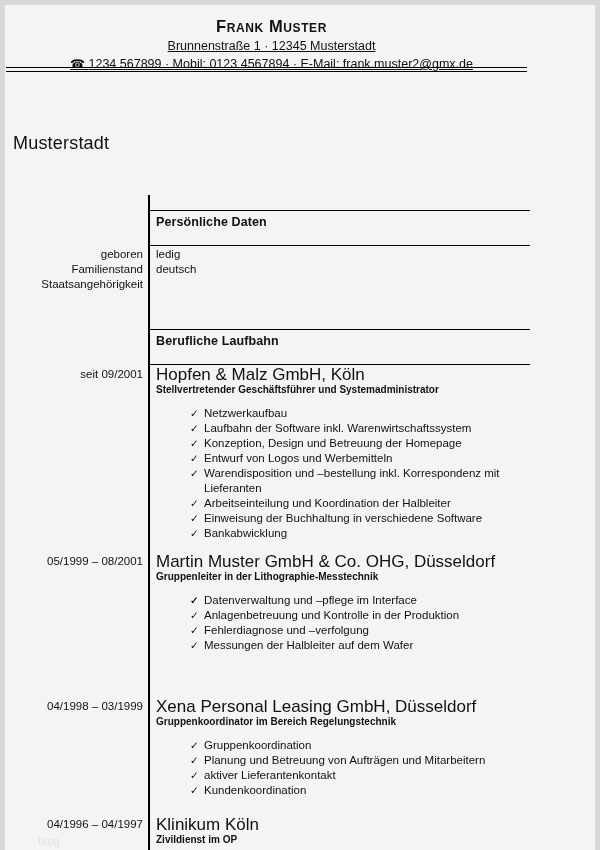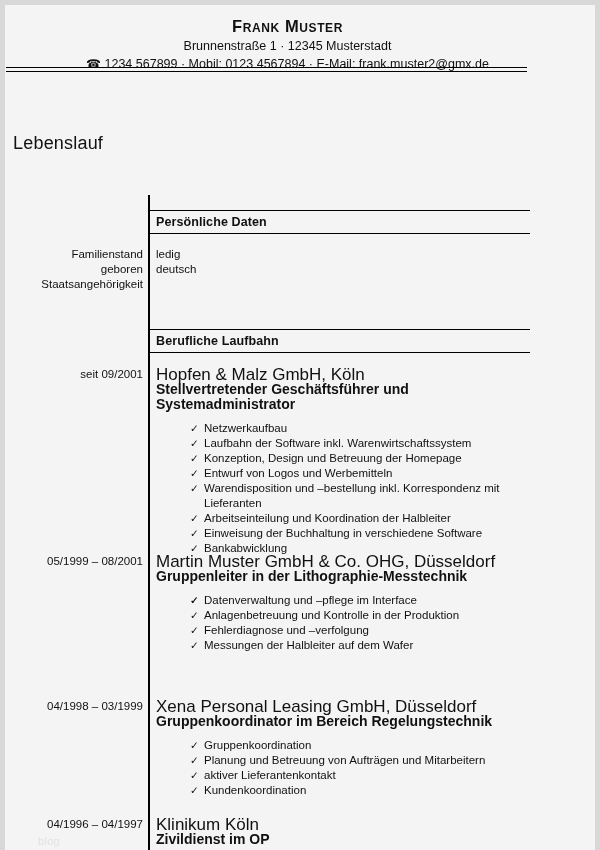--- a/index.html
+++ b/index.html
@@ -26,34 +26,34 @@
   }
 
   
   .letterhead {
     position: absolute;
     left: 0;
     top: 0;
     width: 533px;
     text-align: center;
     color: #111;
-    margin-left: 16px;
   }
   .lh-name {
     font-size: 16.5px;
     font-weight: bold;
     font-variant: small-caps;
     letter-spacing: 0.6px;
     line-height: 1.2;
     margin-top: 12px;
   }
   .lh-line {
     font-size: 12.5px;
     line-height: 1.45;
     white-space: nowrap;
+    text-decoration: underline;
   }
   .phone-glyph {
     font-size: 12px;
     letter-spacing: 0;
   }
 
   .rule-double {
     position: absolute;
     left: 1px;
     top: 62px;
@@ -117,29 +117,29 @@
   }
 
   
   .section-head {
     position: absolute;
     left: 145px;
     width: 380px;
     box-sizing: border-box;
     border-top: 1.3px solid #000;
     border-bottom: 1.3px solid #000;
-    padding: 4px 0 4px 6px;
+    padding: 4px 0 16px 6px;
     font-size: 12.5px;
     font-weight: bold;
     color: #111;
     letter-spacing: 0.1px;
   }
 
   .entry-org { font-size: 17px; line-height: 15px; }
-  .entry-role { font-size: 14px; line-height: 15px; font-weight: bold; }
+  .entry-role { font-size: 10px; line-height: 15px; font-weight: bold; }
 
   ul.tasks {
     list-style: none;
     margin: 9px 0 0 0;
     padding: 0;
   }
   ul.tasks li {
     position: relative;
     padding-left: 48px;
     font-size: 11.5px;
@@ -173,31 +173,31 @@
     <div class="lh-name">Frank Muster</div>
     <div class="lh-line">Brunnenstraße 1 · 12345 Musterstadt</div>
     <div class="lh-line">
       <span class="phone-glyph">☎</span>
       <span>1234 567899 · Mobil: 0123 4567894 · E-Mail: frank.muster2@gmx.de</span>
     </div>
   </div>
 
   <div class="rule-double"></div>
 
-  <div class="doc-title">Lebenslauf</div>
+  <div class="doc-title">Musterstadt</div>
 
   <div class="cv-body">
     <div class="divider"></div>
 
     <div class="section-head" style="top:15px;">Persönliche Daten</div>
 
     <div class="row" style="top:52px;">
       <div class="col-left">
+        <div>geboren</div>
         <div>Familienstand</div>
-        <div>geboren</div>
         <div>Staatsangehörigkeit</div>
       </div>
       <div class="col-right">
         <div>ledig</div>
         <div>deutsch</div>
       </div>
     </div>
 
     <div class="section-head" style="top:134px;">Berufliche Laufbahn</div>
 

